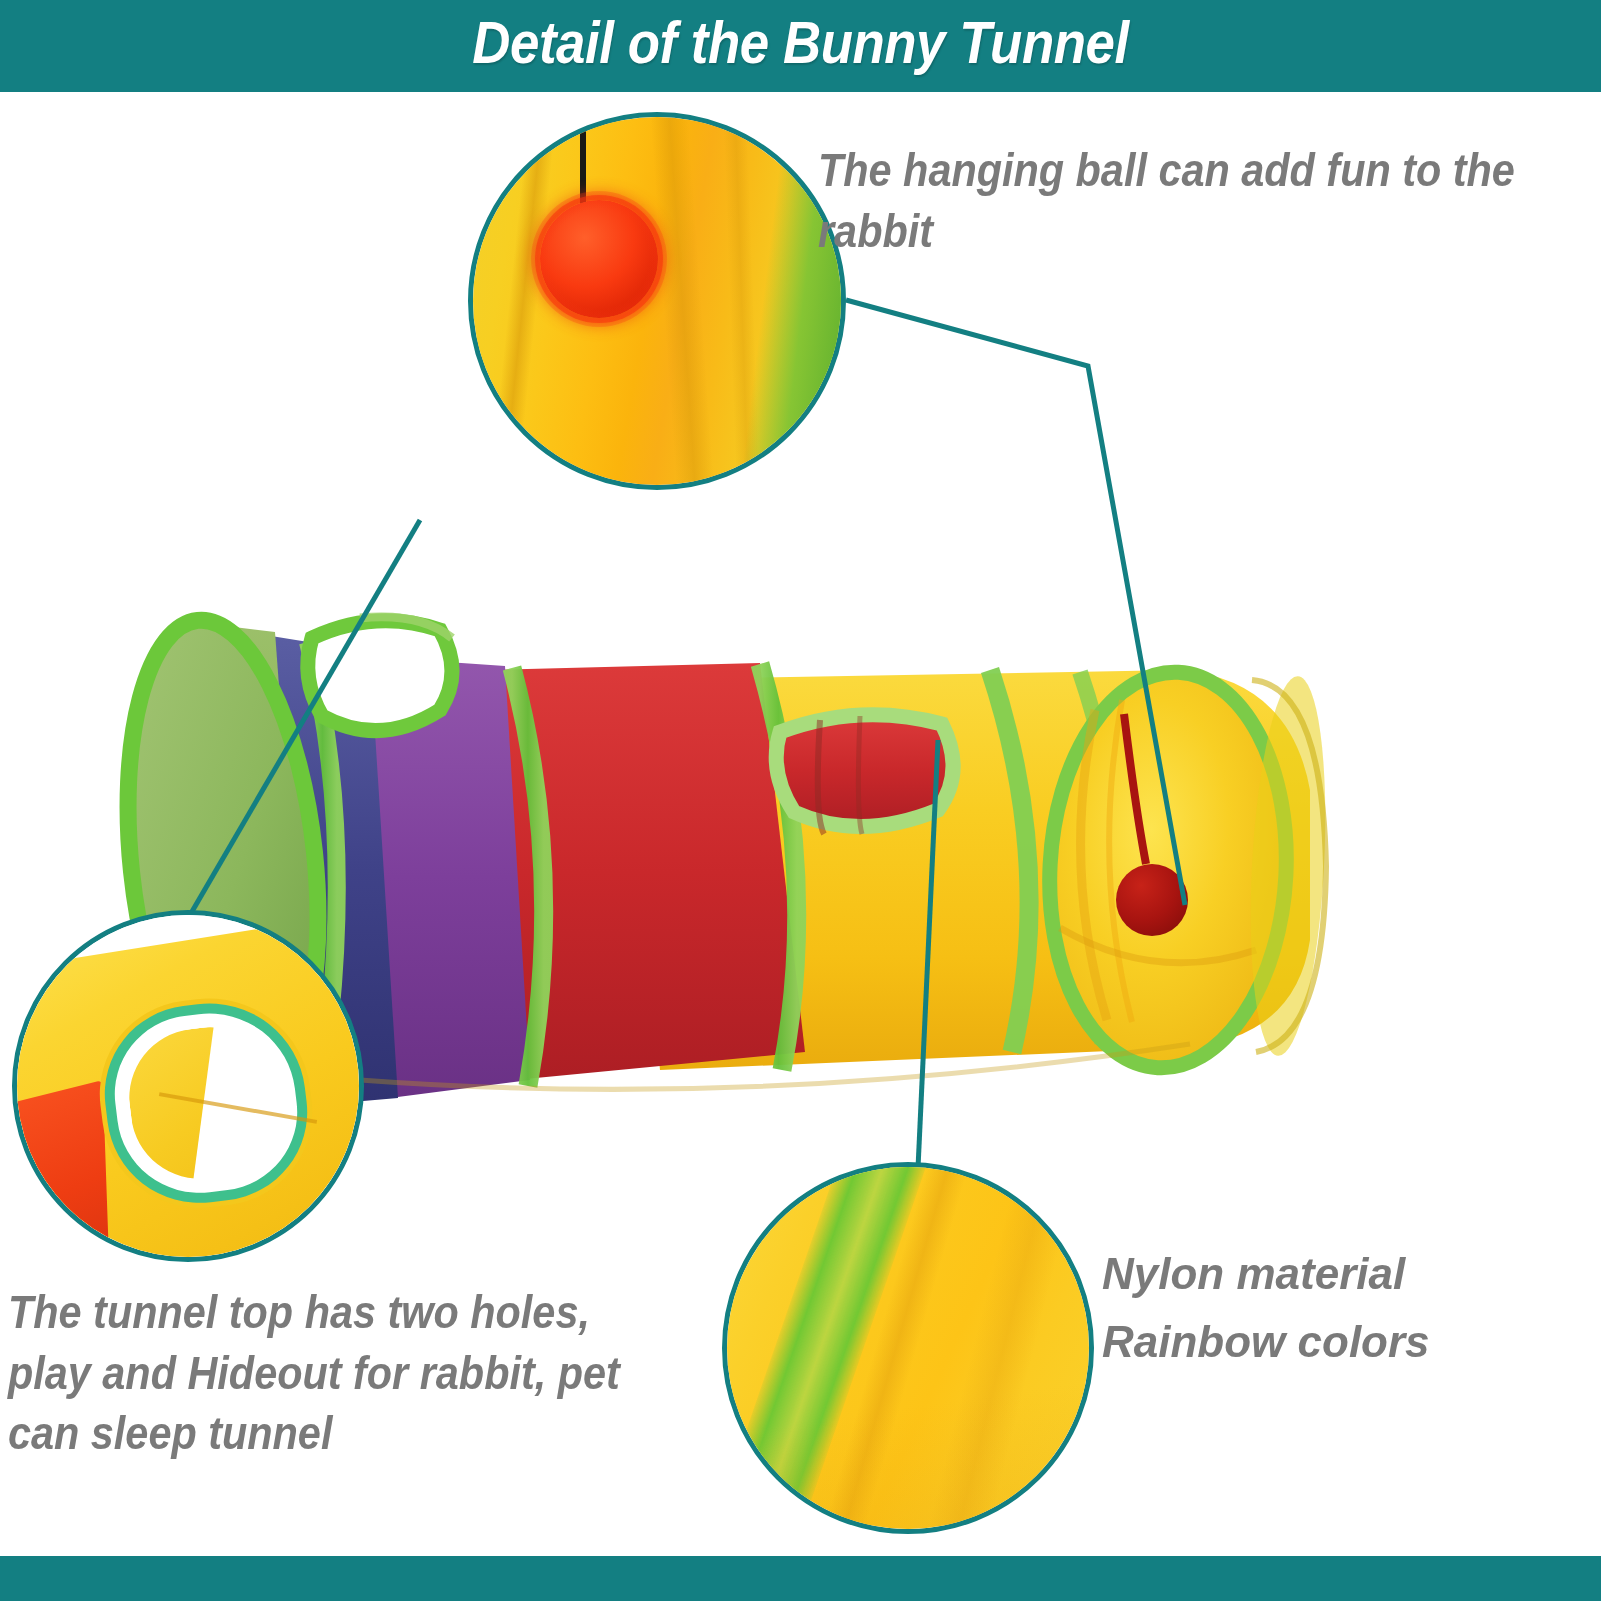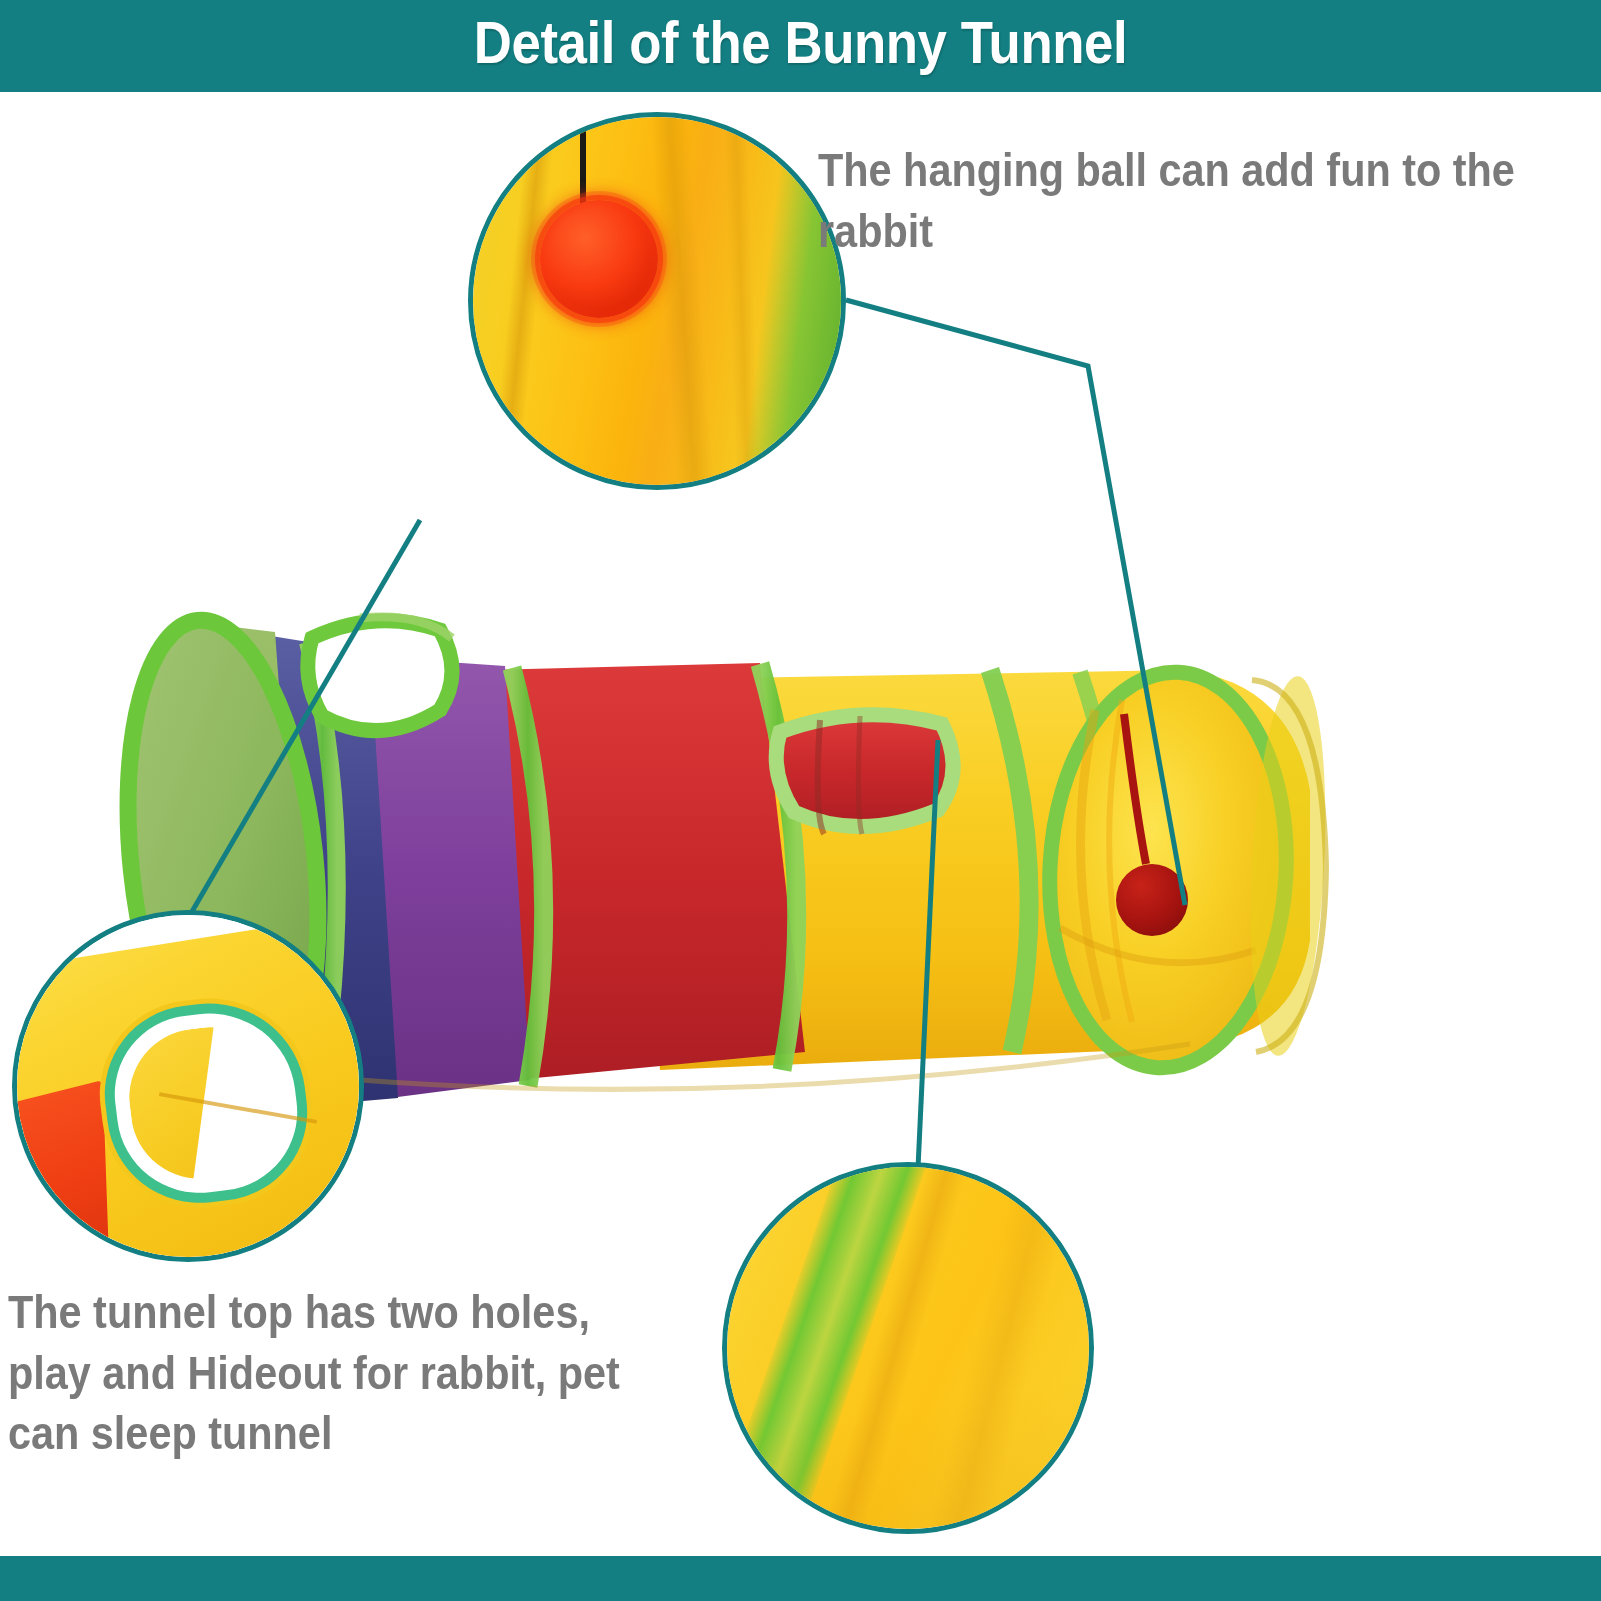--- a/index.html
+++ b/index.html
@@ -6,20 +6,21 @@
   html, body {
     width:1601px; height:1601px;
     background:#ffffff;
     font-family:"Liberation Sans", sans-serif;
     overflow:hidden;
   }
   #page {
     position:relative;
     width:1601px; height:1599px;
     background:#ffffff;
+    font-style:italic;
   }
 
   
   .bar-top {
     position:absolute; left:0; top:0;
     width:1601px; height:92px;
     background:#137f82;
   }
   .bar-bottom {
     position:absolute; left:0; top:1556px;
@@ -342,16 +343,20 @@
       <div class="c3-crease" style="left:248px;top:-30px;width:60px;height:460px;transform:rotate(14deg);opacity:.7;"></div>
       <div class="c3-rib"></div>
       <div class="c3-shadow"></div>
     </div>
   </div>
 
   <div class="callout narrow" id="callout-ball">The hanging ball can add fun to the rabbit</div>
 
   <div class="callout narrow" id="callout-holes">The tunnel top has two holes, play and Hideout for rabbit, pet can sleep tunnel</div>
 
+  <div class="callout" id="callout-nylon">
+    <div>Nylon material</div>
+    <div>Rainbow colors</div>
+  </div>
 
   <div class="bar-bottom"></div>
 
 </div>
 
 </body></html>

